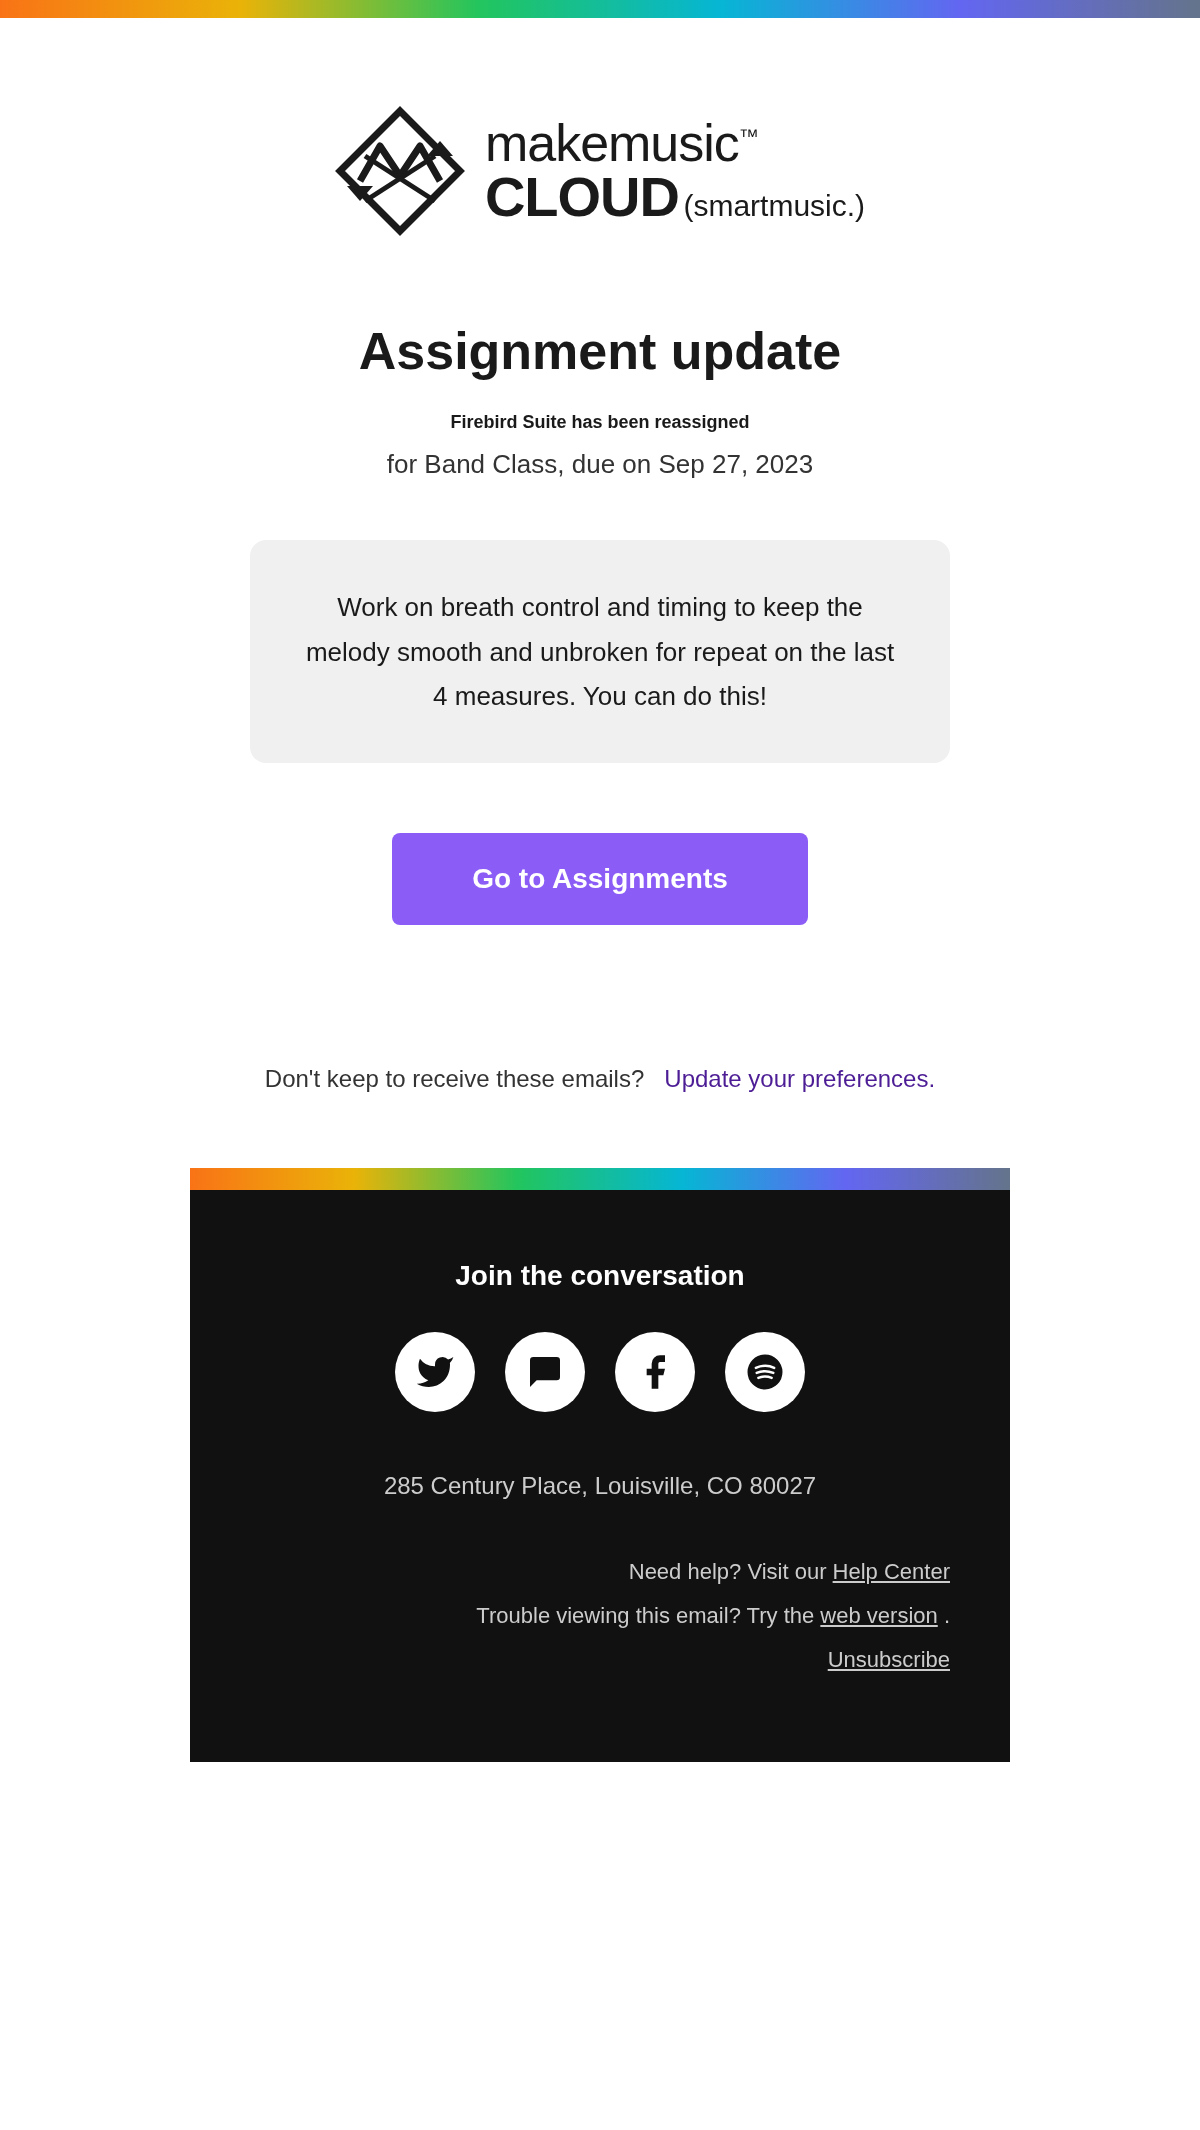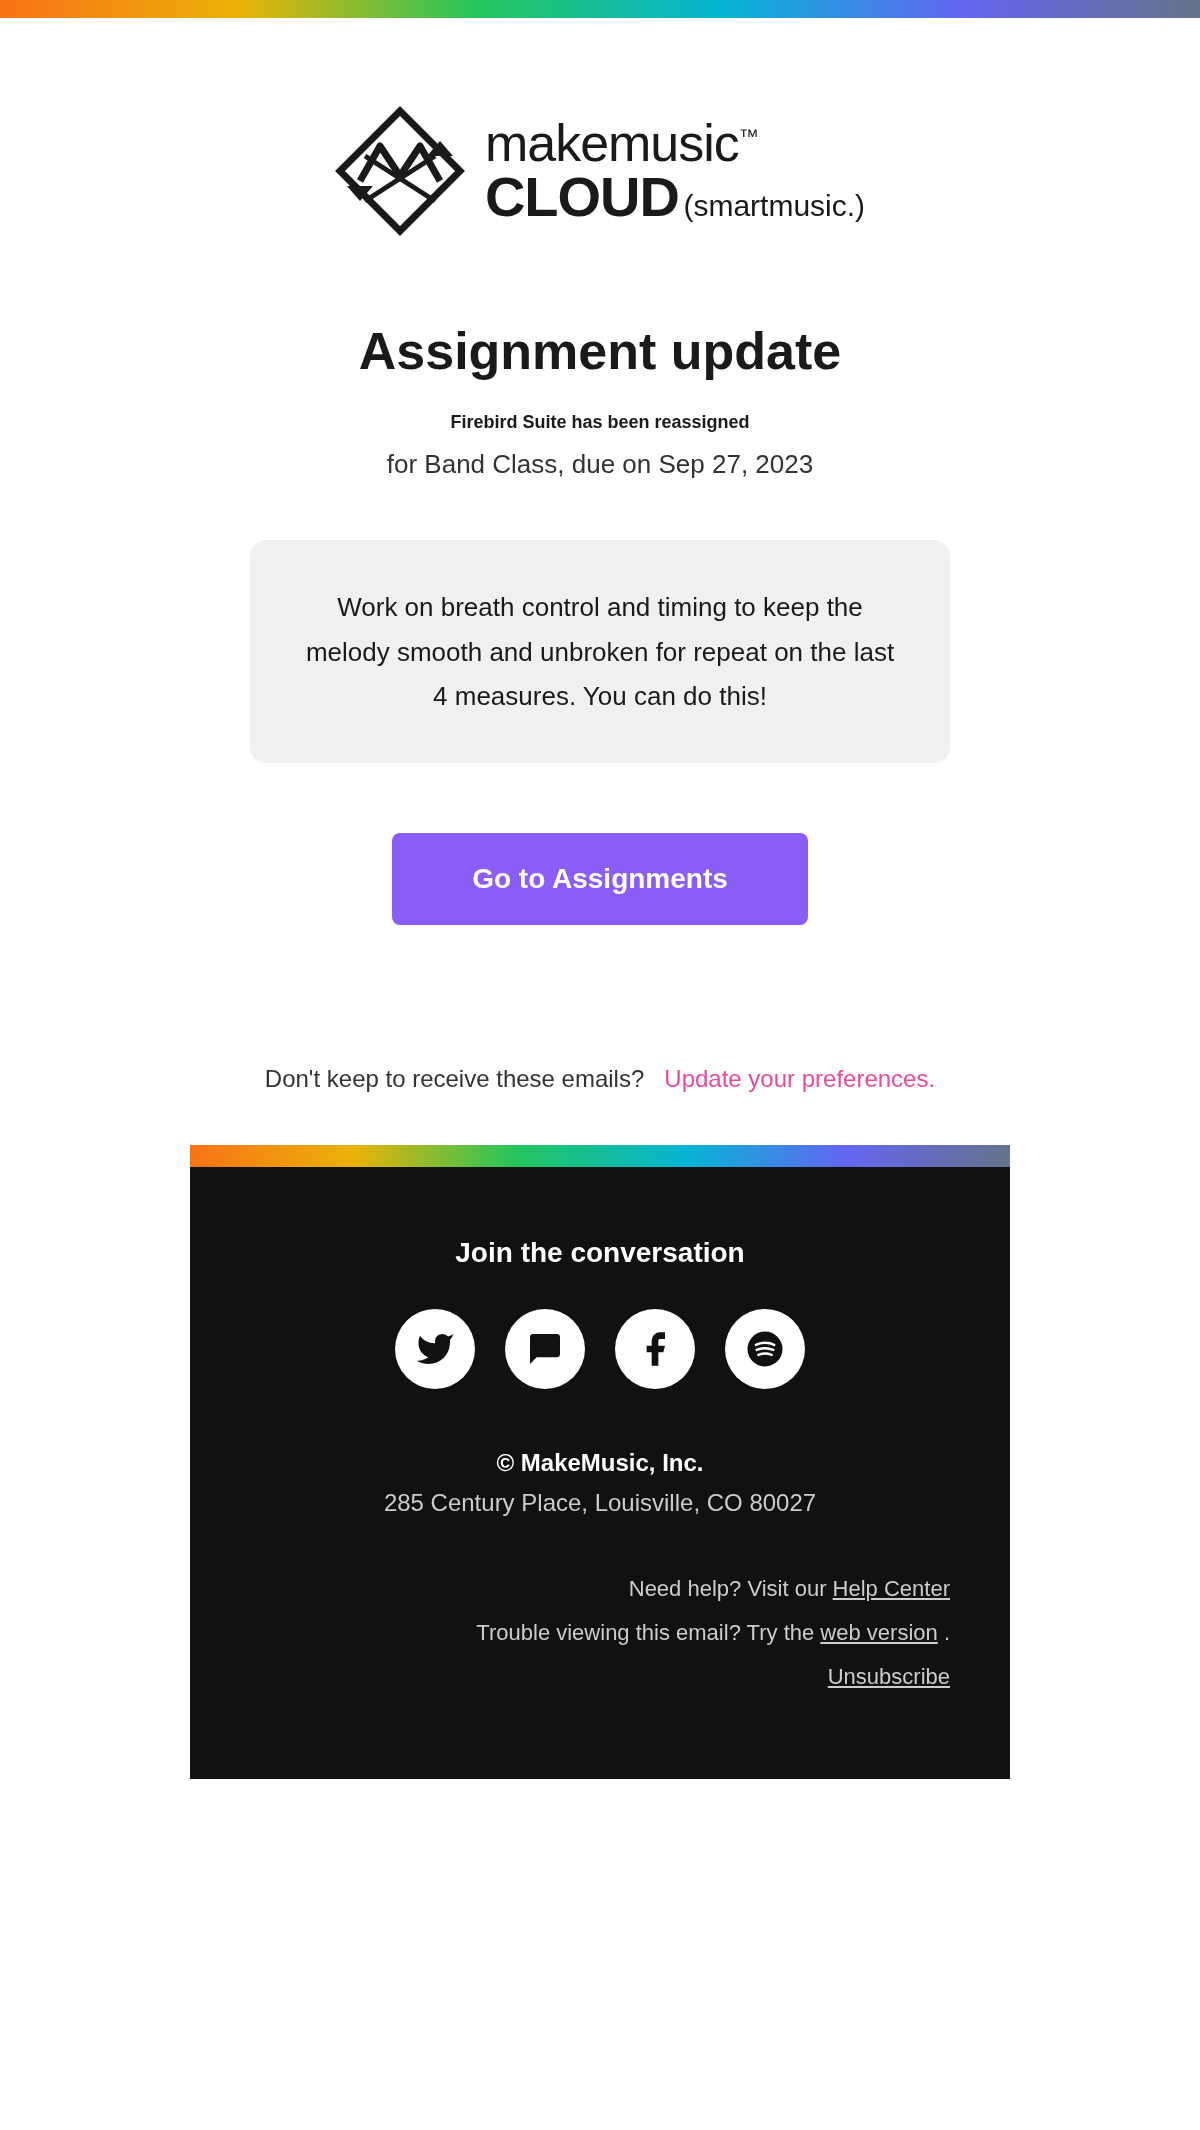--- a/index.html
+++ b/index.html
@@ -68,21 +68,21 @@
       line-height: 1;
     }
 
     .logo-smartmusic {
       font-size: 30px;
       font-weight: 400;
       color: #1a1a1a;
     }
 
     .content-section {
-      padding: 20px 60px 32px;
+      padding: 20px 60px 55px;
       text-align: center;
     }
 
     .assignment-title {
       font-size: 52px;
       font-weight: 700;
       color: #1a1a1a;
       margin-bottom: 30px;
       line-height: 1.2;
     }
@@ -129,21 +129,21 @@
       border: none;
     }
 
     .preferences-text {
       font-size: 24px;
       color: #333333;
       margin-bottom: 20px;
     }
 
     .preferences-link {
-      color: #ec4899;
+      color: #4c1d95;
       text-decoration: none;
     }
 
     .bottom-gradient-bar {
       height: 22px;
       background: linear-gradient(to right, #f97316, #eab308, #22c55e, #06b6d4, #6366f1, #64748b);
       width: 100%;
     }
 
     .footer-section {
@@ -298,21 +298,20 @@
         <svg viewBox="0 0 24 24" xmlns="http://www.w3.org/2000/svg">
           <circle cx="12" cy="12" r="10" fill="#111111" stroke="#111111"></circle>
           <path d="M8 15.5c2.5-1 5.5-1 8 0" stroke="#ffffff" stroke-width="1.5" fill="none" stroke-linecap="round"></path>
           <path d="M7 12.5c3-1.2 7-1.2 10 0" stroke="#ffffff" stroke-width="1.5" fill="none" stroke-linecap="round"></path>
           <path d="M6.5 9.5c3.5-1.5 8-1.5 11 0" stroke="#ffffff" stroke-width="1.5" fill="none" stroke-linecap="round"></path>
         </svg>
       </div>
 
     </div>
 
-    <p class="footer-company">© MakeMusic, Inc.</p>
     <p class="footer-address">285 Century Place, Louisville, CO 80027</p>
 
     <div class="footer-help">
       <p>
         <span>Need help? Visit our</span>
         <a href="#" class="footer-link">Help Center</a>
       </p>
       <p>
         <span>Trouble viewing this email? Try the</span>
         <a href="#" class="footer-link">web version</a>

